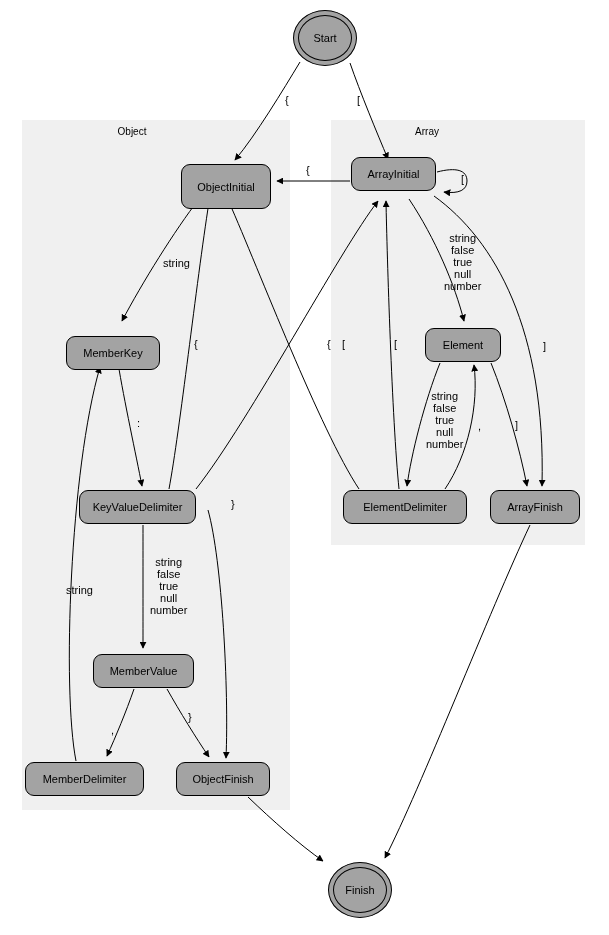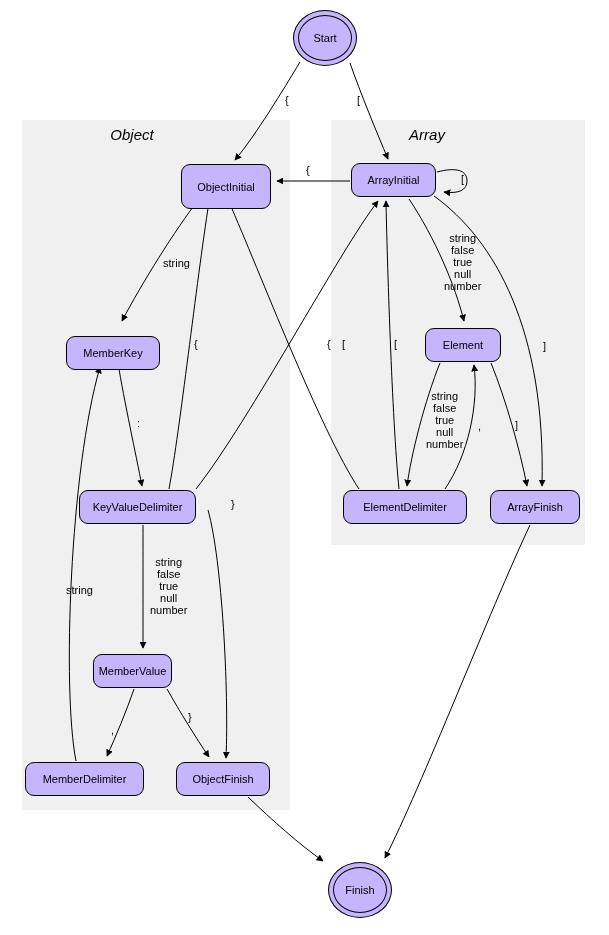--- a/index.html
+++ b/index.html
@@ -24,29 +24,28 @@
     width: 609px;
     height: 935px;
   }
   .cluster {
     position: absolute;
     background: #f0f0f0;
     border: 0;
   }
   .cluster-label {
     position: absolute;
-    font-size: 15px;
+    font-size: 10px;
     color: #000;
     text-align: center;
     white-space: nowrap;
-    font-style: italic;
   }
   .node {
     position: absolute;
-    background: #c4b5fd;
+    background: #a3a3a3;
     border: 1px solid #000000;
     border-radius: 9px;
     display: flex;
     align-items: center;
     justify-content: center;
     font-size: 11px;
     color: #000000;
     box-sizing: border-box;
     white-space: nowrap;
   }
@@ -140,21 +139,21 @@
 
   <div class="node terminal" style="left:293px; top:10px; width:64px; height:56px;">
     <span class="inner-ring"></span>
     <span>Start</span>
   </div>
 
   <div class="node" style="left:181px; top:164px; width:90px; height:45px;">
     <span>ObjectInitial</span>
   </div>
 
-  <div class="node" style="left:351px; top:163px; width:85px; height:34px;">
+  <div class="node" style="left:351px; top:157px; width:85px; height:34px;">
     <span>ArrayInitial</span>
   </div>
 
   <div class="node" style="left:66px; top:328px; width:94px; height:34px;margin-top:8px;">
     <span>MemberKey</span>
   </div>
 
   <div class="node" style="left:425px; top:328px; width:76px; height:34px;align-items:center;">
     <span>Element</span>
   </div>
@@ -164,21 +163,21 @@
   </div>
 
   <div class="node" style="left:490px; top:490px; width:90px; height:34px;">
     <span>ArrayFinish</span>
   </div>
 
   <div class="node" style="left:343px; top:490px; width:124px; height:34px;">
     <span>ElementDelimiter</span>
   </div>
 
-  <div class="node" style="left:93px; top:654px; width:79px; height:34px;">
+  <div class="node" style="left:93px; top:654px; width:101px; height:34px;">
     <span>MemberValue</span>
   </div>
 
   <div class="node" style="left:25px; top:762px; width:119px; height:34px;">
     <span>MemberDelimiter</span>
   </div>
 
   <div class="node" style="left:176px; top:762px; width:94px; height:34px;">
     <span>ObjectFinish</span>
   </div>

